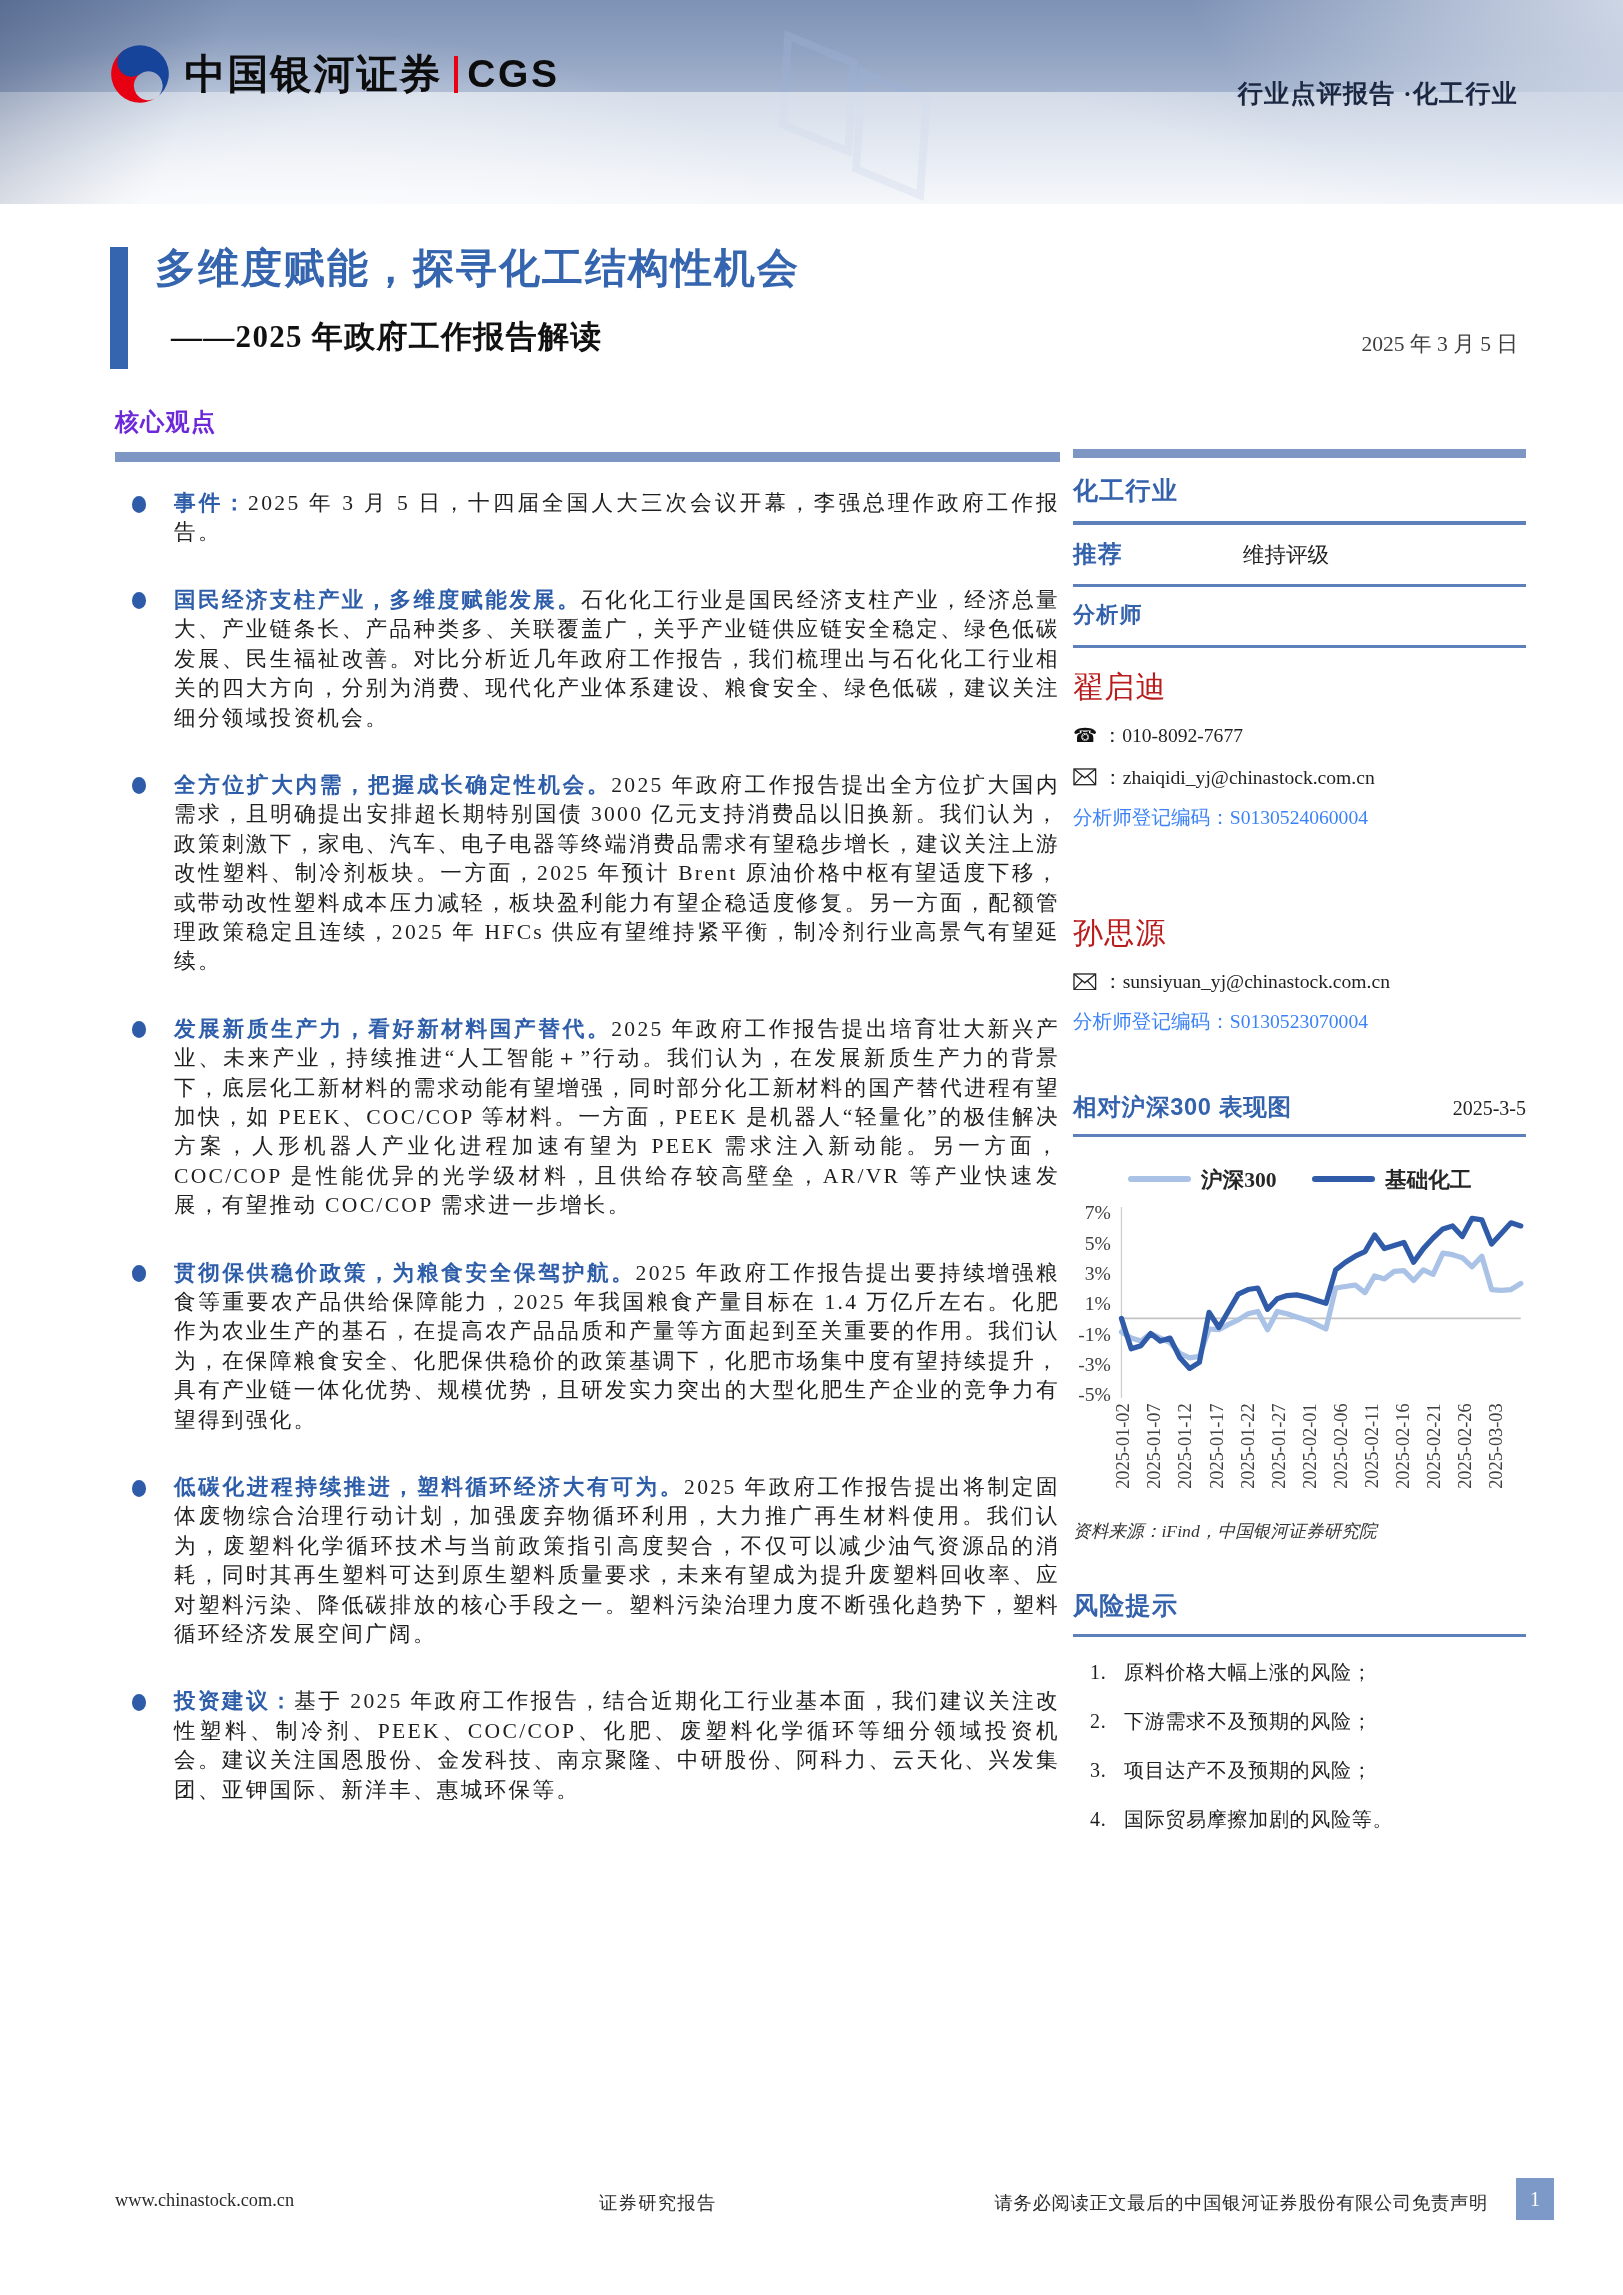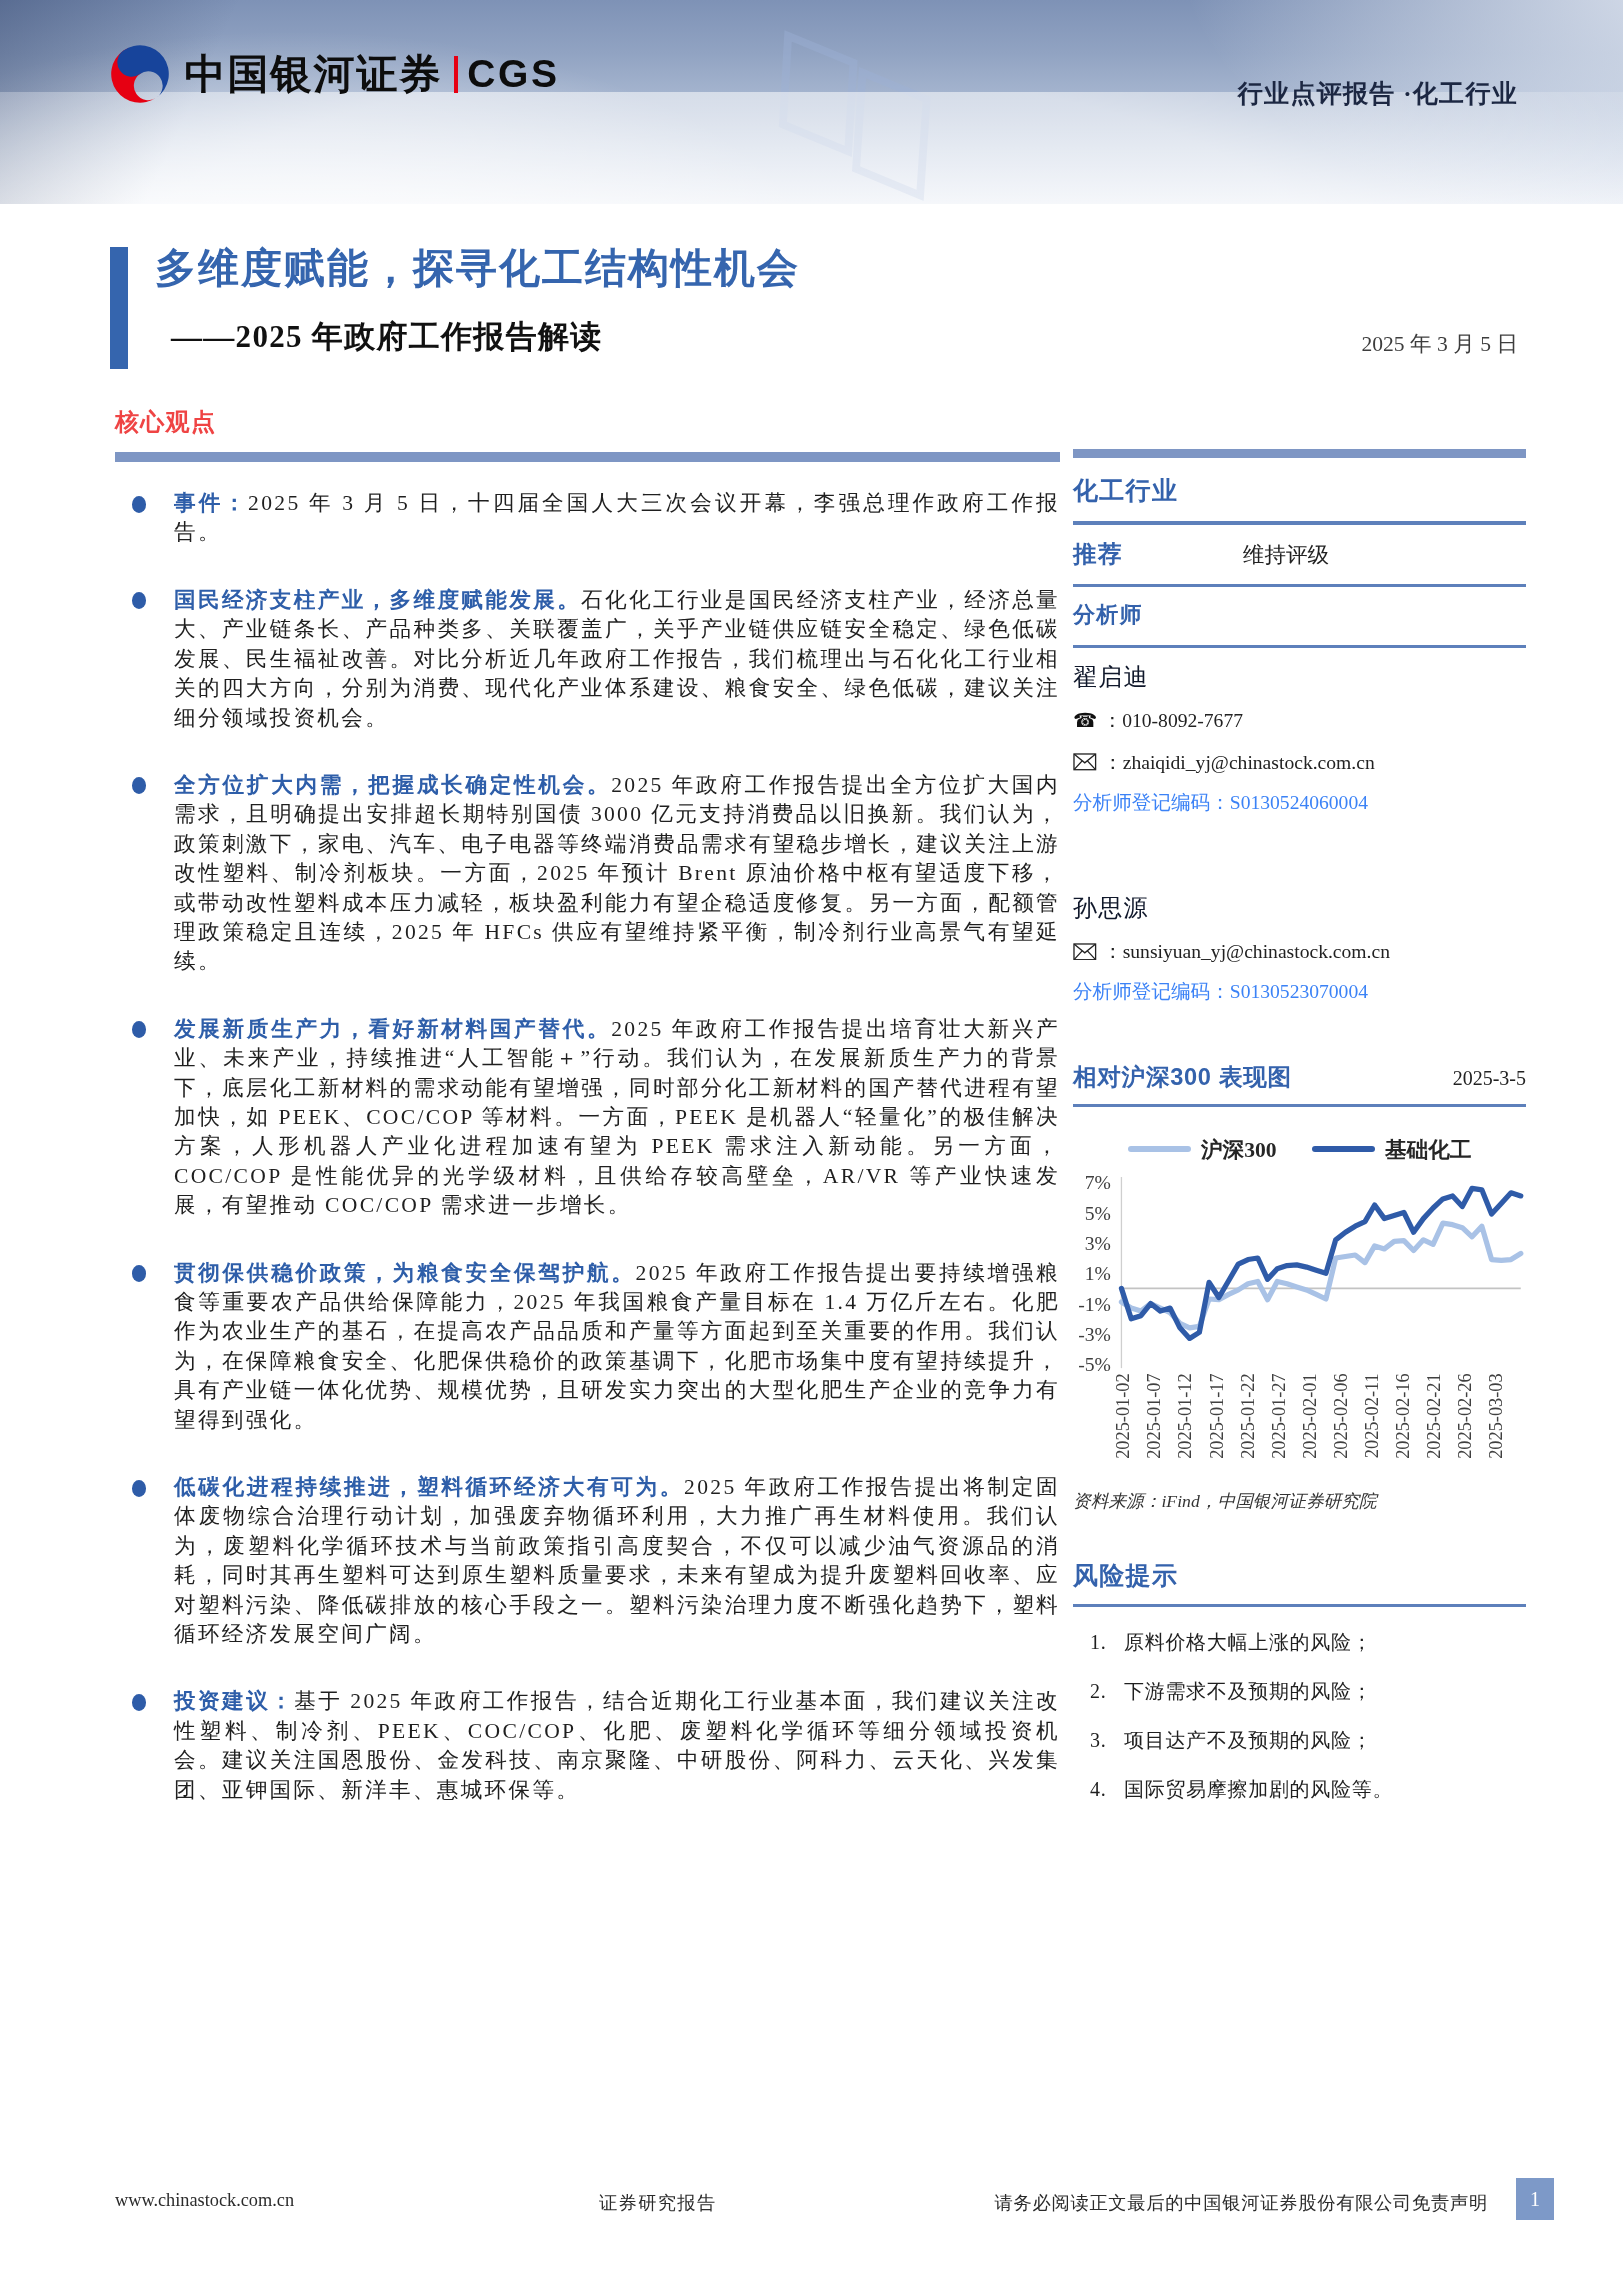--- a/index.html
+++ b/index.html
@@ -36,21 +36,21 @@
   .title-bar { position:absolute; left:110px; top:10.5px; width:17.7px; height:122px; background:#3565ae; }
   .doc-title {
     position:absolute; left:155px; top:5.2px; width:982px;
     font-family:"Liberation Sans","DejaVu Sans",sans-serif; font-weight:900;
     font-size:41px; color:#3565ae; letter-spacing:2px;
   }
   .doc-subtitle { position:absolute; left:171px; top:80px; font-weight:700; font-size:31px; color:#111; letter-spacing:1.3px; }
   .doc-date { position:absolute; right:105px; top:93px; font-size:21.6px; color:#3d3d3d; }
   
   .left-col { position:absolute; left:115px; top:406px; width:945px; }
-  .col-heading { font-family:"Liberation Sans","DejaVu Sans",sans-serif; font-weight:800; font-size:24px; color:#ef4444; letter-spacing:1.3px; }
+  .col-heading { font-family:"Liberation Sans","DejaVu Sans",sans-serif; font-weight:800; font-size:24px; color:#6d28d9; letter-spacing:1.3px; }
   .col-topbar { margin-top:14.4px; height:9.2px; background:#7e96c4; }
   .bullets { list-style:none; margin-top:27.5px; }
   .bullets li {
     position:relative; padding-left:59px; font-size:21.6px; line-height:29.4px;
     text-align:justify; letter-spacing:2.3px; color:#1f1f1f;
   }
   .bullets li + li { margin-top:38px; }
   .bullets li::before {
     content:""; position:absolute; left:17px; top:6.5px; width:14.4px; height:17px;
     border-radius:50%; background:#2e5ca8;
@@ -58,21 +58,21 @@
   .bullets .lead { color:#2e5ea9; font-weight:700; }
   
   .right-col { position:absolute; left:1073px; top:449px; width:453px; }
   .side-topbar { height:9.2px; background:#7e96c4; }
   .side-h1 { margin-top:15.7px; font-family:"Liberation Sans","DejaVu Sans",sans-serif; font-weight:800; font-size:25px; color:#3462ac; letter-spacing:1.3px; }
   .side-div { margin-top:14.4px; height:3.3px; background:#5d80bb; }
   .rating-row { margin-top:13px; display:flex; align-items:baseline; }
   .rating-label { font-family:"Liberation Sans","DejaVu Sans",sans-serif; font-weight:800; font-size:23.6px; color:#3462ac; letter-spacing:1.3px; }
   .rating-value { margin-left:120px; font-size:21.6px; color:#222; }
   .side-h2 { margin-top:13px; font-family:"Liberation Sans","DejaVu Sans",sans-serif; font-weight:800; font-size:22px; color:#3462ac; letter-spacing:1.3px; }
-  .analyst-name { margin-top:13px; font-size:24px; color:#0f172a; letter-spacing:1.3px; }
+  .analyst-name { margin-top:19px; font-size:30px; color:#b91c1c; letter-spacing:1.3px; }
   .contact-row { margin-top:14.4px; font-size:19.6px; color:#222; display:flex; align-items:center; }
   .contact-row .cicon { margin-right:5.2px; font-family:"DejaVu Sans",sans-serif; font-size:19.6px; color:#111; }
   .contact-row svg { margin-right:6.5px; }
   .license-row { margin-top:13px; font-size:19.6px; color:#3b82f6; }
   .analyst-gap { height:63px; }
   .chart-head-row { margin-top:56px; display:flex; justify-content:space-between; align-items:baseline; }
   .chart-title { font-family:"Liberation Sans","DejaVu Sans",sans-serif; font-weight:800; font-size:23.6px; color:#3462ac; letter-spacing:0.7px; }
   .chart-date { font-size:20px; color:#222; }
   .chart-div { margin-top:10.5px; height:3.3px; background:#5d80bb; }
   .legend-row { margin-top:28px; display:flex; justify-content:center; gap:35px; align-items:center;font-weight:bold; }

